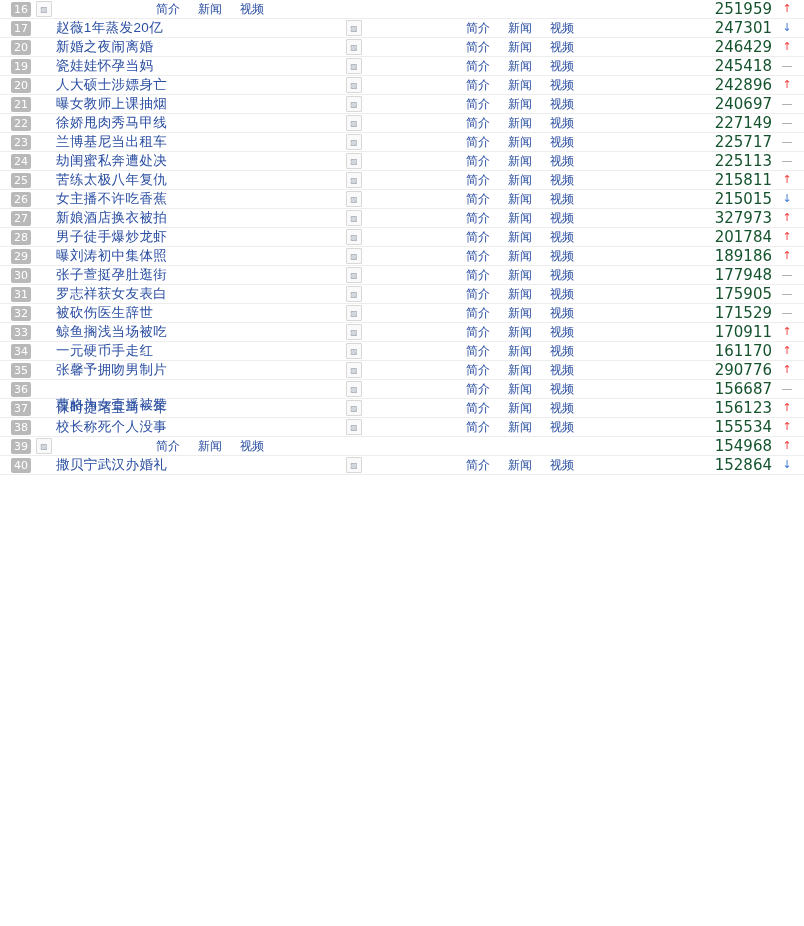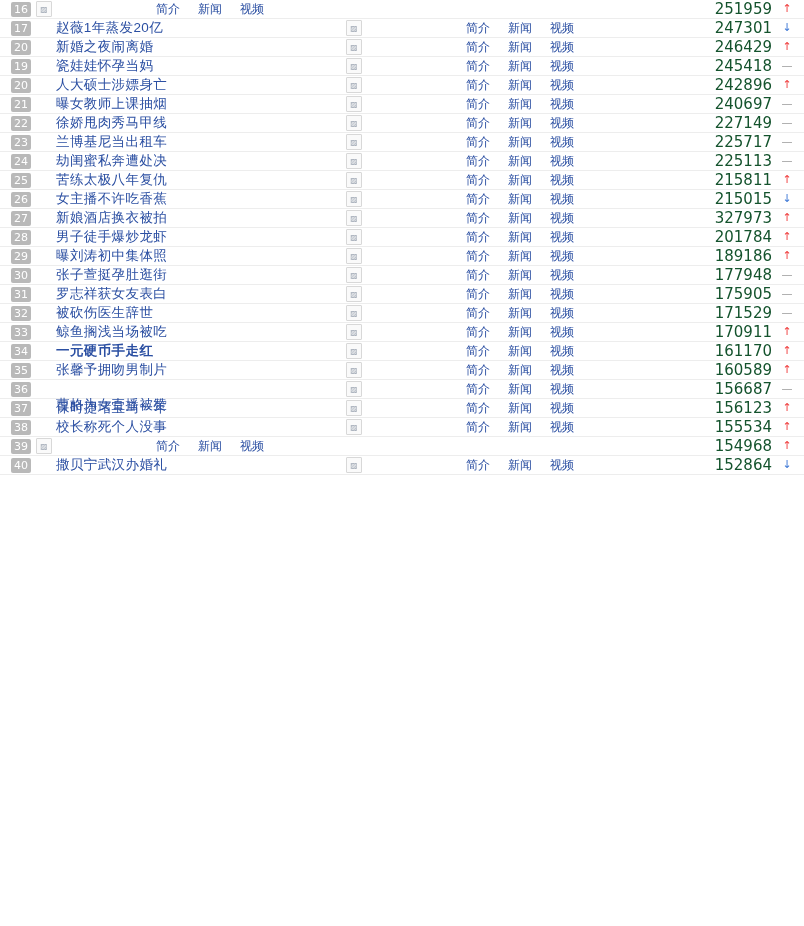--- a/index.html
+++ b/index.html
@@ -456,21 +456,21 @@
         <a href="#">视频</a>
       </div>
       <div class="spacer"></div>
       <div class="index">170911</div>
       <div class="trend up">↑</div>
     </div>
     <div class="row">
       <div class="rank">
         <span class="rank-box">34</span>
       </div>
-      <a class="title" href="#" style="text-decoration: none; font-weight: bold;">一元硬币手走红</a>
+      <a class="title" href="#" style="text-decoration: none;">一元硬币手走红</a>
       <div class="tagcell">
         <span class="tag-img">
           <span>▨</span>
         </span>
       </div>
       <div class="links">
         <a href="#">简介</a>
         <a href="#">新闻</a>
         <a href="#">视频</a>
       </div>
@@ -487,21 +487,21 @@
         <span class="tag-img">
           <span>▨</span>
         </span>
       </div>
       <div class="links">
         <a href="#">简介</a>
         <a href="#">新闻</a>
         <a href="#">视频</a>
       </div>
       <div class="spacer"></div>
-      <div class="index">160589</div>
+      <div class="index">290776</div>
       <div class="trend up">↑</div>
     </div>
     <div class="row">
       <div class="rank">
         <span class="rank-box">36</span>
       </div>
       <a class="title" href="#" style="text-decoration: none; margin-top: 32px;">曹格为女直播被赞</a>
       <div class="tagcell">
         <span class="tag-img">
           <span>▨</span>

